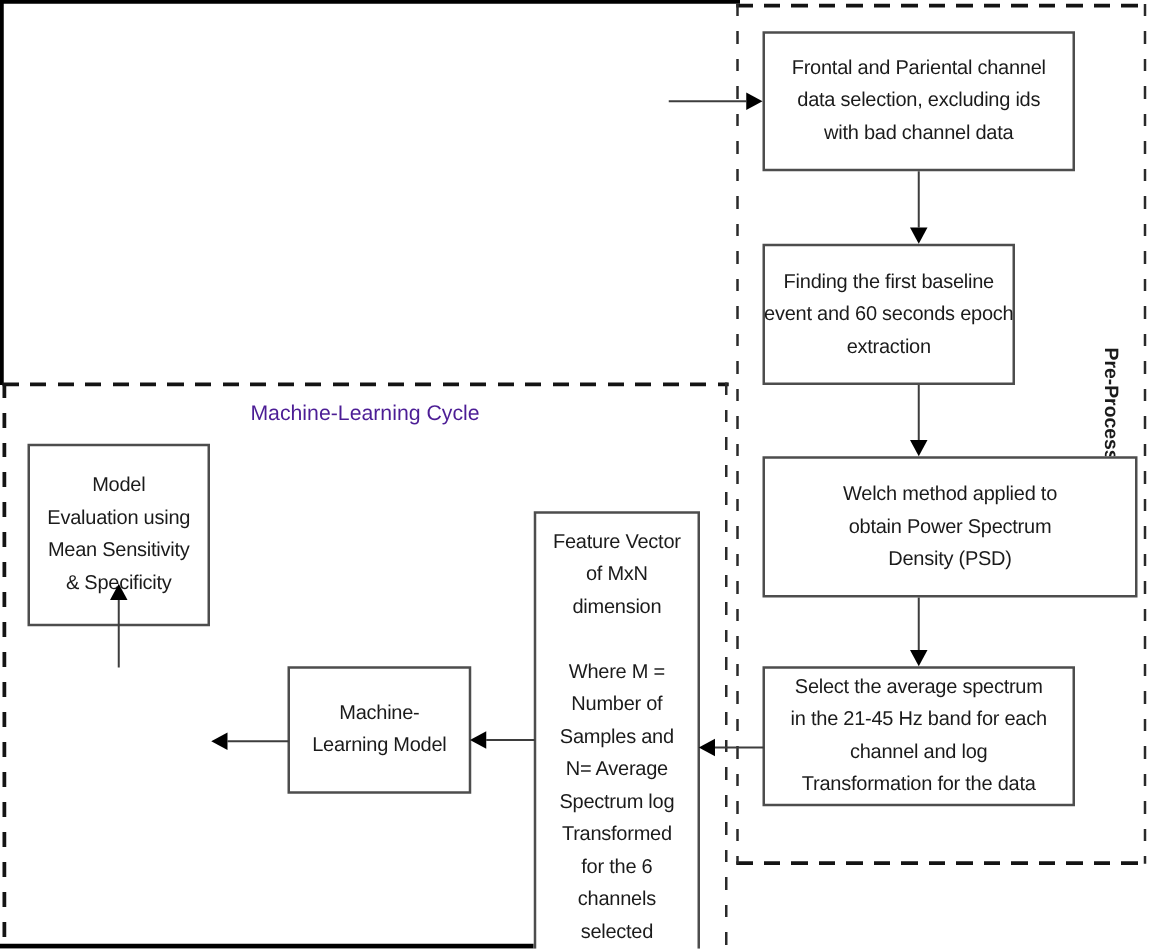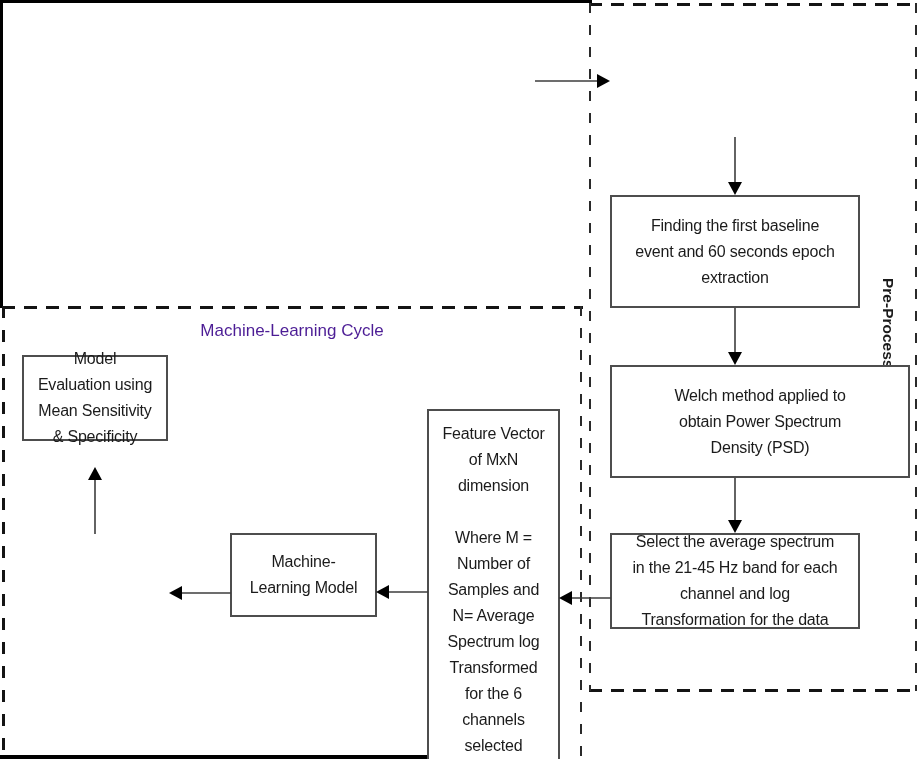--- a/index.html
+++ b/index.html
@@ -68,36 +68,39 @@
   <div class="dash-v-thin" style="left:589px;top:3px;height:688px;"></div>
   <div class="dash-v-thin" style="left:915px;top:3px;height:688px;"></div>
   <div class="vlabel" style="left:874px;top:255px;width:28px;height:160px;">Pre-Processing</div>
 
   <div class="dash-h" style="left:2px;top:306px;width:581px;"></div>
   <div class="dash-v-thick" style="left:2px;top:306px;height:453px;"></div>
   <div class="dash-v-thin" style="left:580px;top:306px;height:453px;"></div>
   <div class="title" style="left:2px;top:321px;width:580px;">Machine-Learning Cycle</div>
 
 
-  <div class="box" style="left:610px;top:195px;width:250px;height:113px;">Finding the first baseline
+  <div class="box" style="left:610px;top:25px;width:250px;height:112px;">Frontal and Pariental channel
+data selection, excluding ids
+with bad channel data</div>
+  <div class="box" style="left:610px;top:195px;width:202px;height:113px;">Finding the first baseline
 event and 60 seconds epoch
 extraction</div>
   <div class="box" style="left:610px;top:365px;width:300px;height:113px;">Welch method applied to
 obtain Power Spectrum
 Density (PSD)</div>
-  <div class="box" style="left:610px;top:533px;width:250px;height:96px;">Select the average spectrum
+  <div class="box" style="left:610px;top:533px;width:250px;height:112px;">Select the average spectrum
 in the 21-45 Hz band for each
 channel and log
 Transformation for the data</div>
 
-  <div class="box" style="left:22px;top:355px;width:146px;height:86px;">Model
+  <div class="box" style="left:22px;top:355px;width:146px;height:146px;">Model
 Evaluation using
 Mean Sensitivity
 &amp; Specificity</div>
-  <div class="box" style="left:230px;top:533px;width:147px;height:84px;">Machine-
+  <div class="box" style="left:230px;top:533px;width:147px;height:102px;">Machine-
 Learning Model</div>
   <div class="box top-align" style="left:427px;top:409px;width:133px;height:370px;">Feature Vector
 of MxN
 dimension
 
 Where M =
 Number of
 Samples and
 N= Average
 Spectrum log

